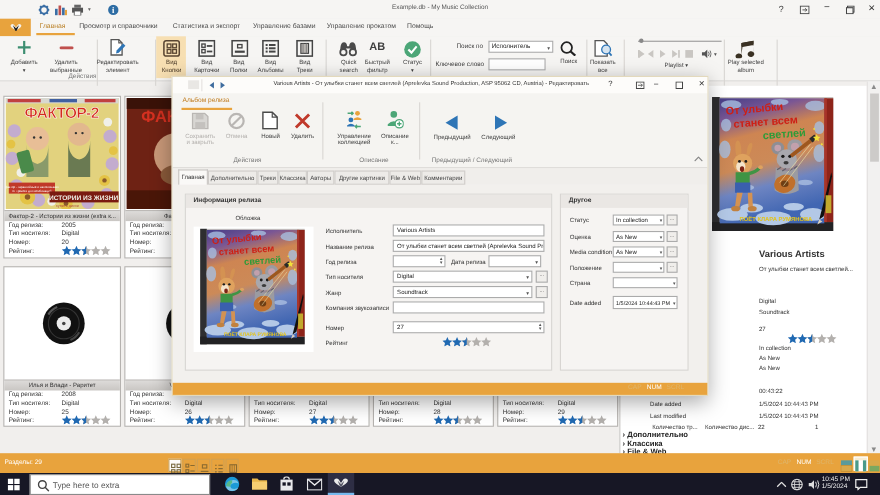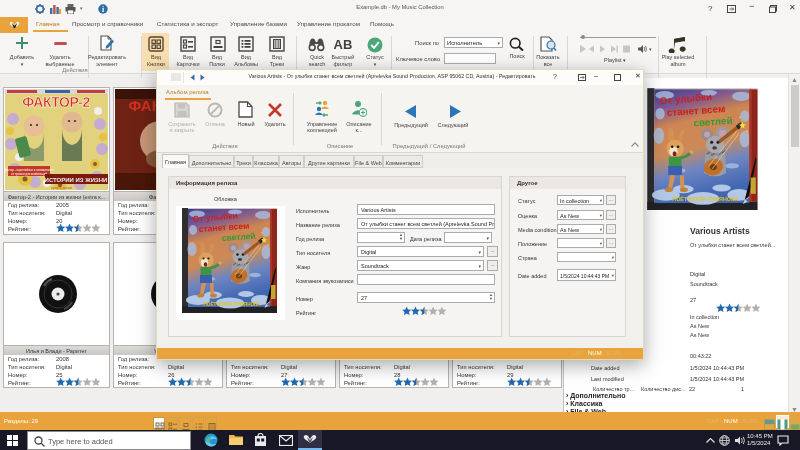--- a/index.html
+++ b/index.html
@@ -139,21 +139,21 @@
   <div class="abs t7" style="left:258px;top:21px;width:38px;text-align:center;color:#3f3f3f;">Вид<br>Треки</div>
   <div class="sep" style="left:296px;top:3px;height:63px;"></div>
 
   <svg class="abs" style="left:308px;top:4px;" width="17" height="15" viewBox="0 0 17 15">
       <path d="M1.2 9 L1.5 6 Q2 1.5 4.8 1.5 Q7.2 1.5 7.6 5 L9.4 5 Q9.8 1.5 12.2 1.5 Q15 1.5 15.5 6 L15.8 9 L11 9 L10.5 7 L6.5 7 L6 9 Z" fill="#4a4a4a"></path>
       <circle cx="4.2" cy="10.5" r="2.9" fill="#F6F5F3" stroke="#4a4a4a" stroke-width="1.6"></circle>
       <circle cx="12.8" cy="10.5" r="2.9" fill="#F6F5F3" stroke="#4a4a4a" stroke-width="1.6"></circle>
     </svg>
   <div class="abs t7" style="left:298px;top:21px;width:38px;text-align:center;color:#3f3f3f;">Quick<br>search</div>
 
-  <div class="abs" style="left:331px;top:4px;width:24px;text-align:center;font-size:13px;font-weight:bold;color:#3f3f3f;">AB</div>
+  <div class="abs" style="left:331px;top:4px;width:24px;text-align:center;font-size:10px;font-weight:bold;color:#3f3f3f;">AB</div>
   <div class="abs t7" style="left:324px;top:21px;width:38px;text-align:center;color:#3f3f3f;">Быстрый<br>фильтр</div>
 
   <svg class="abs" style="left:367px;top:4px;" width="16" height="16" viewBox="0 0 17 17">
       <circle cx="8.5" cy="8.5" r="8" fill="#4CA677"></circle>
       <path d="M4.5 8.5 L7.5 11.5 L12.5 5.5" stroke="#fff" stroke-width="2" fill="none"></path>
     </svg>
   <div class="abs t7" style="left:357px;top:21px;width:36px;text-align:center;color:#3f3f3f;">Статус<br><span style="font-size:5px;">▾</span></div>
   <div class="sep" style="left:391px;top:3px;height:63px;"></div>
 
   <div class="abs t7" style="left:415px;top:7px;width:30px;color:#3f3f3f;font-size:5.8px;">Поиск по</div>
@@ -719,21 +719,21 @@
         <rect x="6" y="0" width="5" height="5"></rect>
         <rect x="0" y="6" width="5" height="5"></rect>
         <rect x="6" y="6" width="5" height="5"></rect>
       </g>
     </svg>
   <div class="abs" style="left:27px;top:1px;width:164px;height:19px;background:#fff;border:1px solid #8a8a8a;">
     <svg class="abs" style="left:6px;top:4px;" width="11" height="11" viewBox="0 0 11 11">
         <circle cx="4.5" cy="4.5" r="3.5" fill="none" stroke="#444" stroke-width="1.3"></circle>
         <line x1="7" y1="7" x2="10.5" y2="10.5" stroke="#444" stroke-width="1.3"></line>
       </svg>
-    <div class="abs" style="left:20px;top:5px;font-size:7.5px;color:#555;white-space:nowrap;">Type here to added</div>
+    <div class="abs" style="left:20px;top:5px;font-size:7.5px;color:#555;white-space:nowrap;">Type here to extra</div>
   </div>
 
   <svg class="abs" style="left:204px;top:3px;" width="14" height="14" viewBox="0 0 14 14">
       <circle cx="7" cy="7" r="6.5" fill="#1C99D6"></circle>
       <path d="M1.5 9 Q2 4 7 3.5 Q12 3 12.8 6.5 Q11 5.5 8.5 6 Q5 7 5.5 9.5 Q6 11.5 9 11.5 Q11 11.5 12.5 10.5 Q11 13.4 7 13.4 Q2.5 13.4 1.5 9 Z" fill="#7AC4E8"></path>
       <path d="M1.5 9 Q2 4 7 3.5 L7 6 Q5 7 5.5 9.5 Z" fill="#3FB04A" opacity="0.6"></path>
     </svg>
 
   <svg class="abs" style="left:229px;top:4px;" width="14" height="12" viewBox="0 0 14 12">
       <path d="M0 1 H5 L6.5 2.5 H14 V11 H0 Z" fill="#E8B64C"></path>

